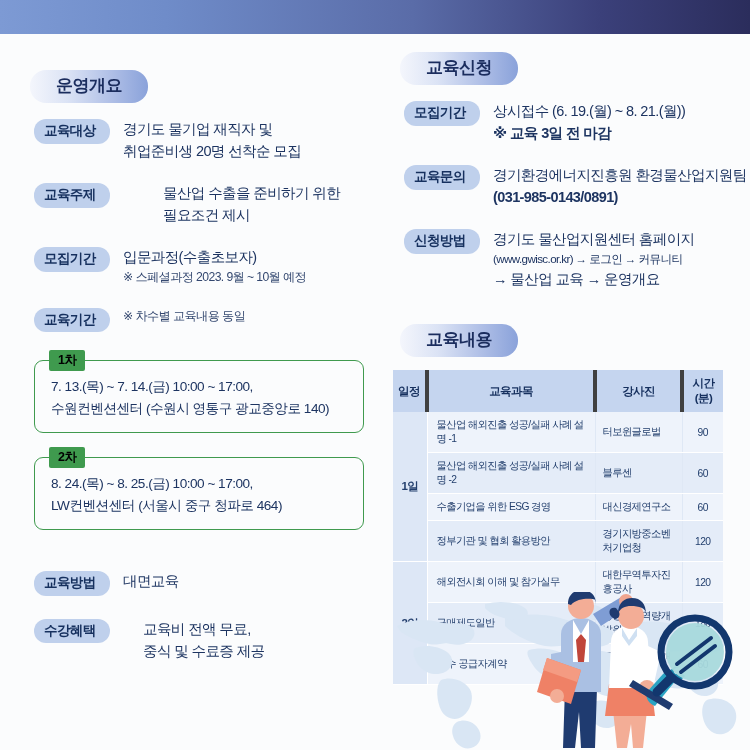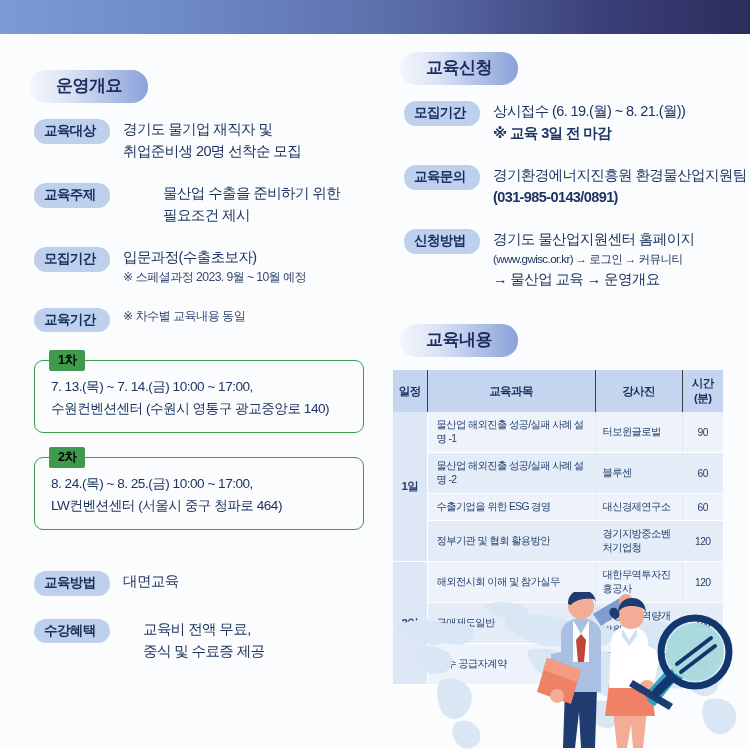--- a/index.html
+++ b/index.html
@@ -115,21 +115,21 @@
     width: 330px;
     table-layout: fixed;
   }
   #curriculum-table th {
     background: #c5d5ef;
     color: #16305e;
     font-size: 11.5px;
     font-weight: bold;
     letter-spacing: -0.6px;
     padding: 6px 2px 6px 2px;
-    border-right: 1px solid #404040;
+    border-right: 4px solid #404040;
     text-align: center;
   }
   #curriculum-table th:last-child { border-right: none; }
   #curriculum-table td {
     font-size: 10.3px;
     color: #24406e;
     letter-spacing: -0.6px;
     padding: 6px 4px 6px 4px;
     border-bottom: 1px solid #ffffff;
     border-right: 1px solid #dfe8f5;

